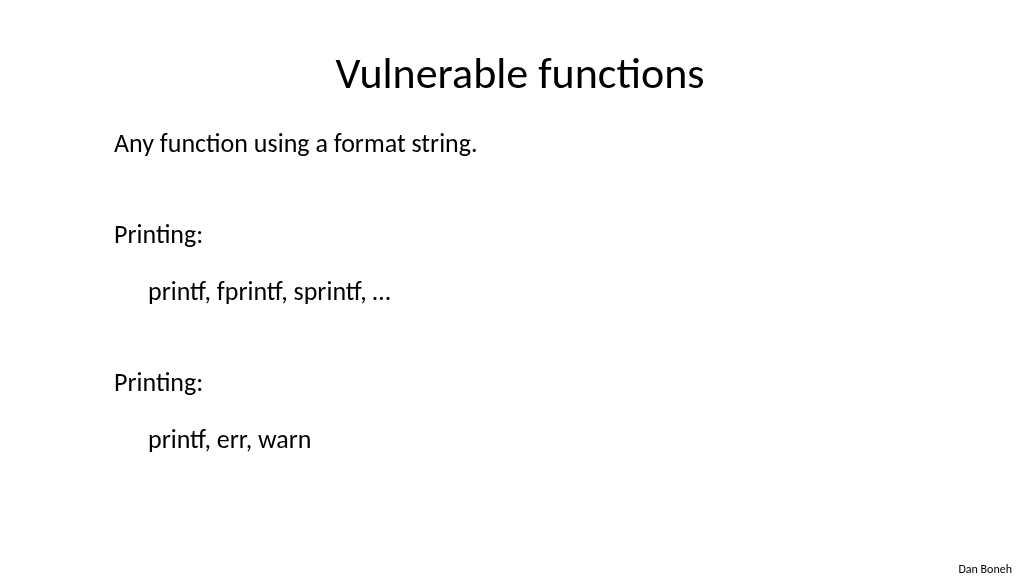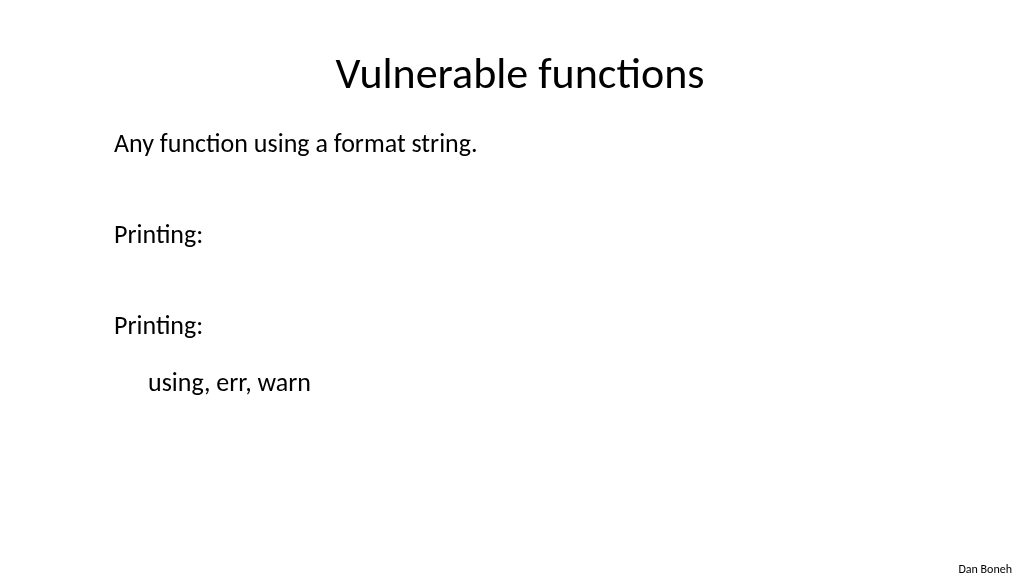--- a/index.html
+++ b/index.html
@@ -49,18 +49,19 @@
   </style>
 </head>
 <body>
 
 <h1 class="slide-title">Vulnerable functions</h1>
 
 <div class="body-content">
   <div class="body-line">Any function using a format string.</div>
   <div class="blank-line"></div>
   <div class="body-line">Printing:</div>
+  <div class="body-line indented">printf, fprintf, sprintf, …</div>
   <div class="blank-line"></div>
   <div class="body-line">Printing:</div>
-  <div class="body-line indented">using,  err, warn</div>
+  <div class="body-line indented">printf,  err, warn</div>
 </div>
 
 <div class="attribution">Dan Boneh</div>
 
 </body></html>

